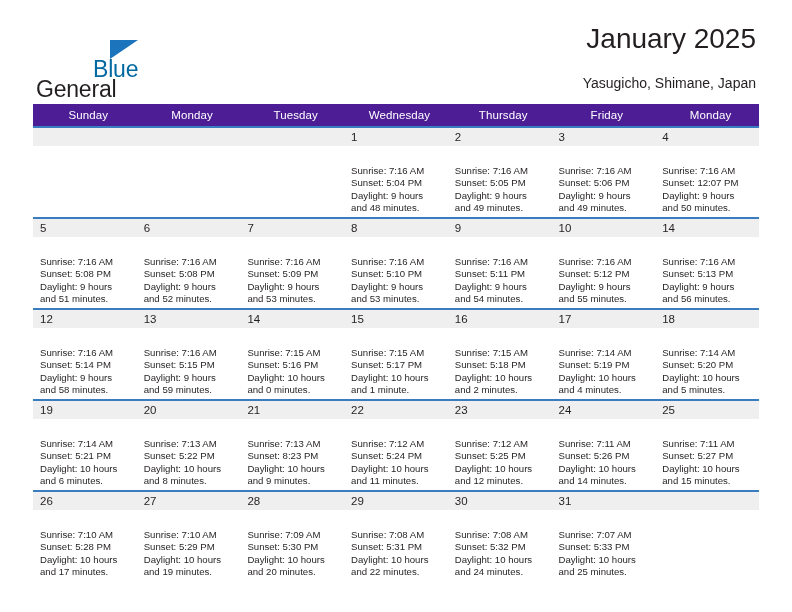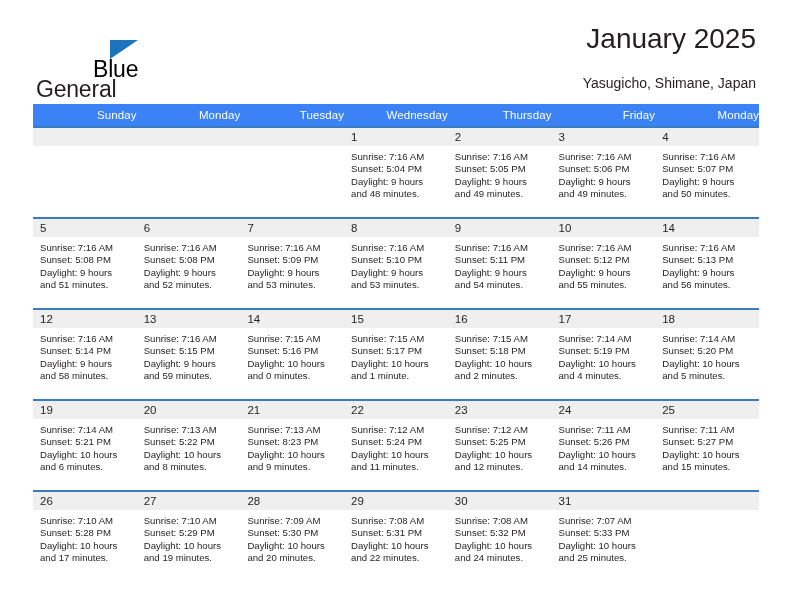--- a/index.html
+++ b/index.html
@@ -55,21 +55,21 @@
     width: 0;
     height: 0;
     border-left: 28px solid #1c75bc;
     border-bottom: 19px solid transparent;
   }
   .brand-blue {
     position: absolute;
     left: 57px;
     top: 20px;
     font-size: 23px;
-    color: #000000;
+    color: #0369a1;
     line-height: 23px;
     letter-spacing: -0.2px;
   }
 
   .title-block {
     position: absolute;
     right: 36px;
     top: 22px;
     text-align: right;
   }
@@ -92,25 +92,25 @@
     position: absolute;
     left: 33px;
     top: 104px;
     width: 726px;
     border-collapse: collapse;
     table-layout: fixed;
   }
   .calendar col { width: 103.71px; }
 
   thead th {
-    background: #3b82f6;
+    background: #4c1d95;
     color: #ffffff;
     font-size: 11.5px;
     font-weight: normal;
-    text-align: right;
+    text-align: center;
     padding: 5px 0 5px 7px;
     height: 12px;
     vertical-align: middle;
     letter-spacing: 0.1px;
   }
 
   tbody tr.week {
     height: 89px;
   }
   td.daycell {
@@ -127,21 +127,21 @@
   .daynum-band {
     background: #efefef;
     height: 18px;
     line-height: 18px;
     padding-left: 7px;
     font-size: 11.5px;
     color: #231f20;
     box-sizing: border-box;
   }
   .details {
-    padding: 5px 6px 0 7px;
+    padding: 19px 6px 0 7px;
     font-size: 9.6px;
     line-height: 12.4px;
     color: #231f20;
   }
   .details div { white-space: nowrap; }
 </style>
 </head>
 <body>
 
 <div class="page">
@@ -236,21 +236,21 @@
             <div>Sunrise: 7:16 AM</div>
             <div>Sunset: 5:06 PM</div>
             <div>Daylight: 9 hours</div>
             <div>and 49 minutes.</div>
           </div>
         </td>
         <td class="daycell">
           <div class="daynum-band">4</div>
           <div class="details">
             <div>Sunrise: 7:16 AM</div>
-            <div>Sunset: 5:07 PM</div>
+            <div>Sunset: 12:07 PM</div>
             <div>Daylight: 9 hours</div>
             <div>and 50 minutes.</div>
           </div>
         </td>
       </tr>
 
       <tr class="week">
         <td class="daycell">
           <div class="daynum-band">5</div>
           <div class="details">

